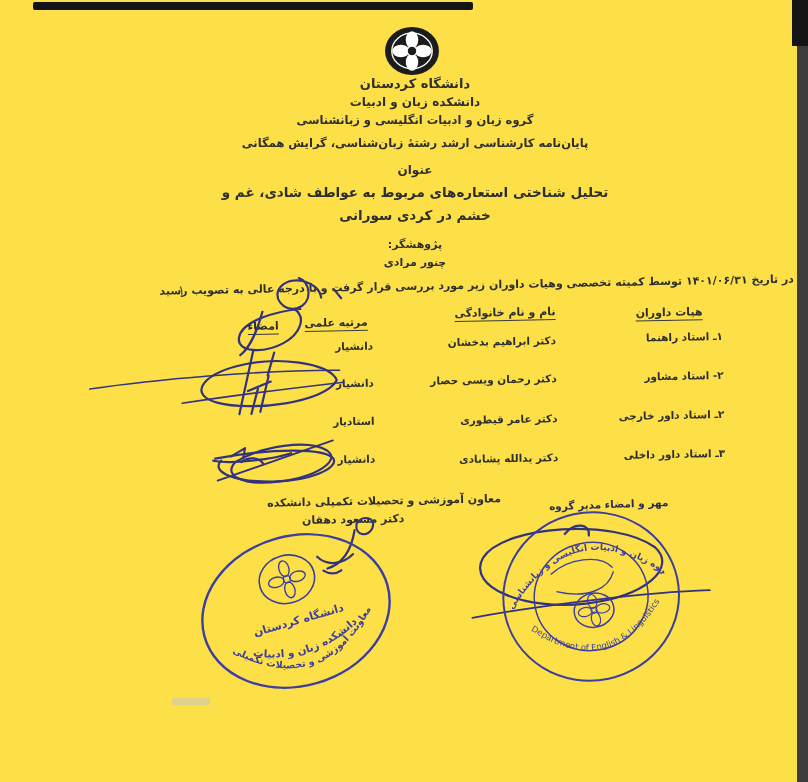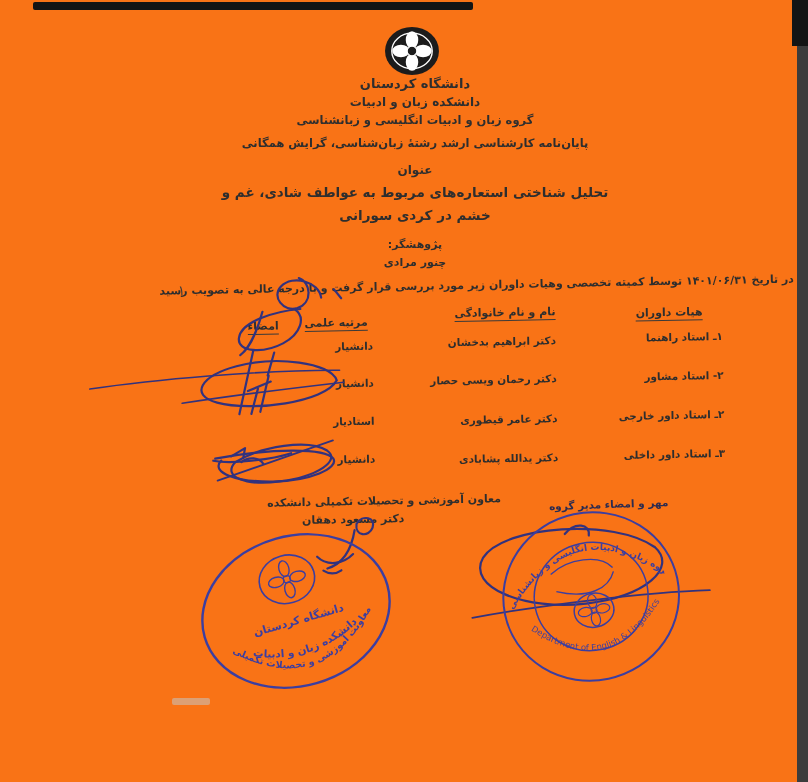--- a/index.html
+++ b/index.html
@@ -1,18 +1,18 @@
 <!DOCTYPE html>
 <html lang="fa"><head>
 <meta charset="utf-8">
 <style>
   html,body{margin:0;padding:0;background:#ffffff;}
   body{width:808px;height:782px;position:relative;overflow:hidden;
        font-family:"DejaVu Sans", sans-serif;}
-  .page{position:absolute;inset:0;background:#f97316;}
+  .page{position:absolute;inset:0;background:#fde047;}
   
   .edge-top{position:absolute;left:33px;top:2px;width:440px;height:8px;background:#141414;border-radius:2px;}
   .edge-right{position:absolute;right:0;top:0;width:11px;height:782px;background:#3c3c3c;}
   .edge-right-block{position:absolute;right:0;top:0;width:16px;height:46px;background:#141414;}
   .smudge{position:absolute;left:172px;top:698px;width:38px;height:7px;background:#c4c4c4;opacity:.55;border-radius:2px;}
 
   .t{position:absolute;direction:rtl;color:#2e2e2e;white-space:nowrap;}
   .center{left:0;width:830px;text-align:center;}
   .b{font-weight:bold;}
 

